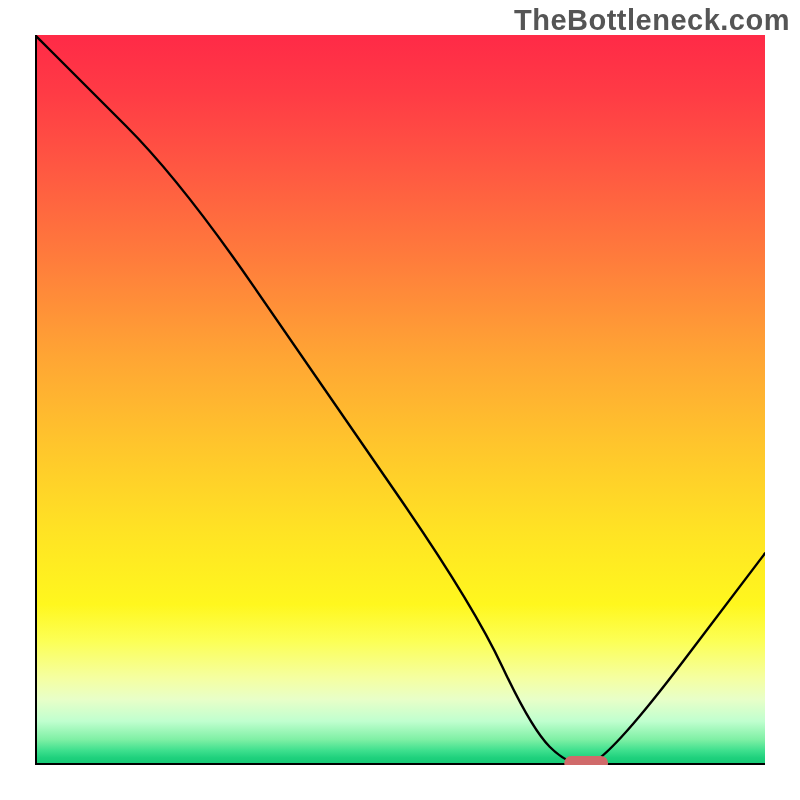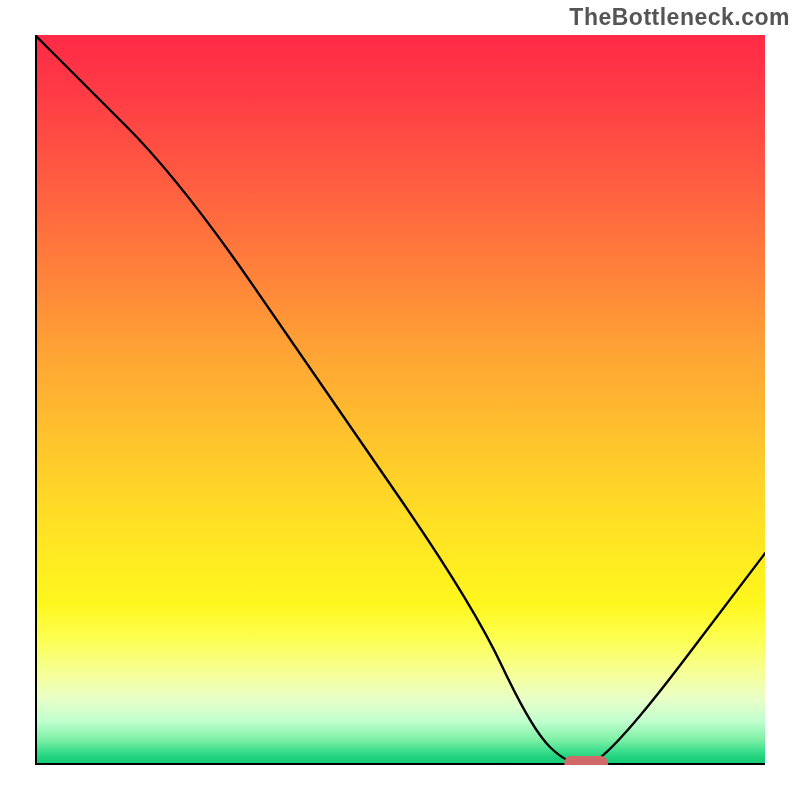--- a/index.html
+++ b/index.html
@@ -13,21 +13,21 @@
   .container {
     position: relative;
     width: 800px;
     height: 800px;
   }
   .watermark {
     position: absolute;
     top: 4px;
     right: 10px;
     color: #555;
-    font-size: 23px;
+    font-size: 29px;
     font-weight: bold;
     letter-spacing: 0.5px;
     z-index: 50;
   }
   .plot-area {
     position: absolute;
     left: 35px;
     top: 35px;
     width: 730px;
     height: 730px;

